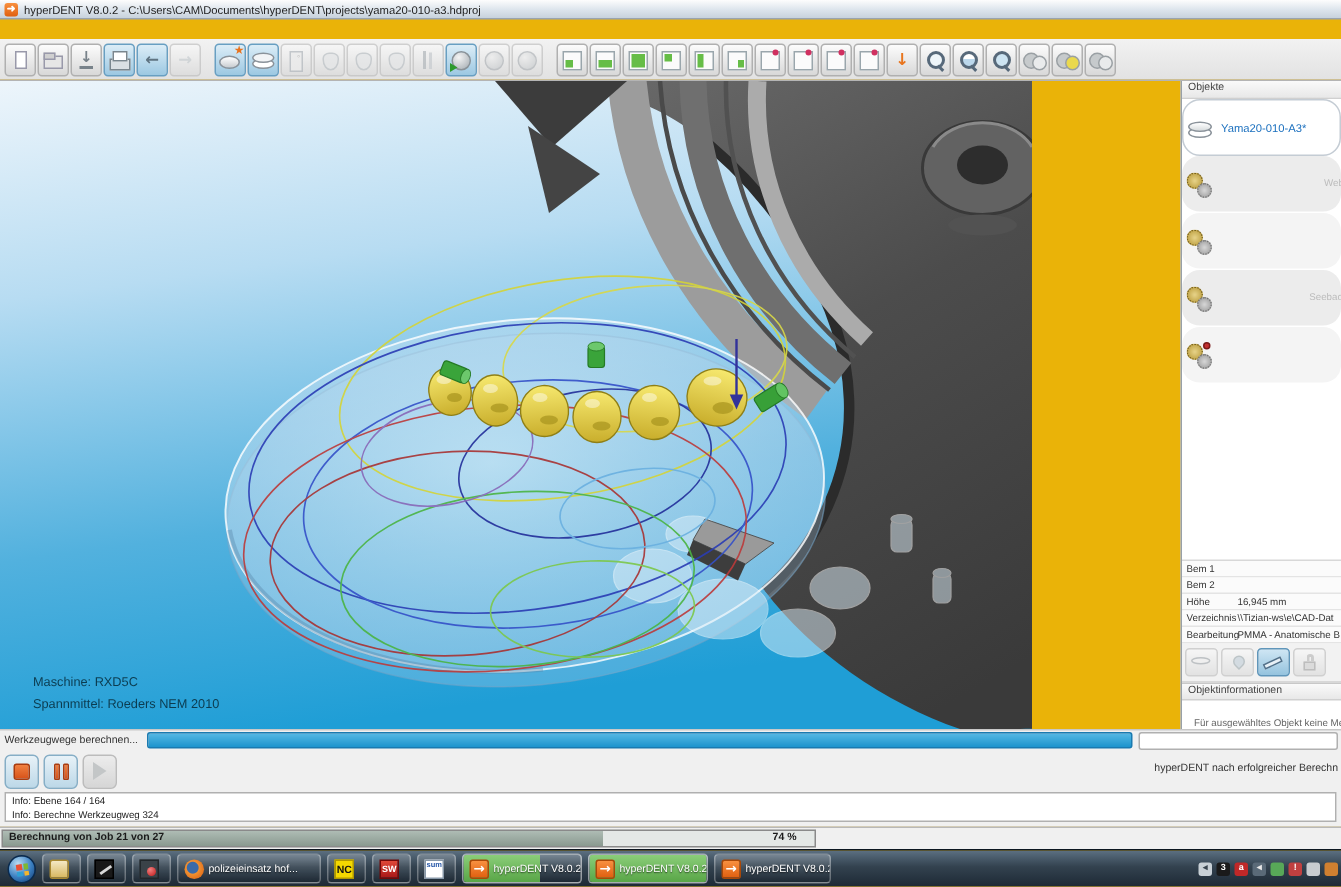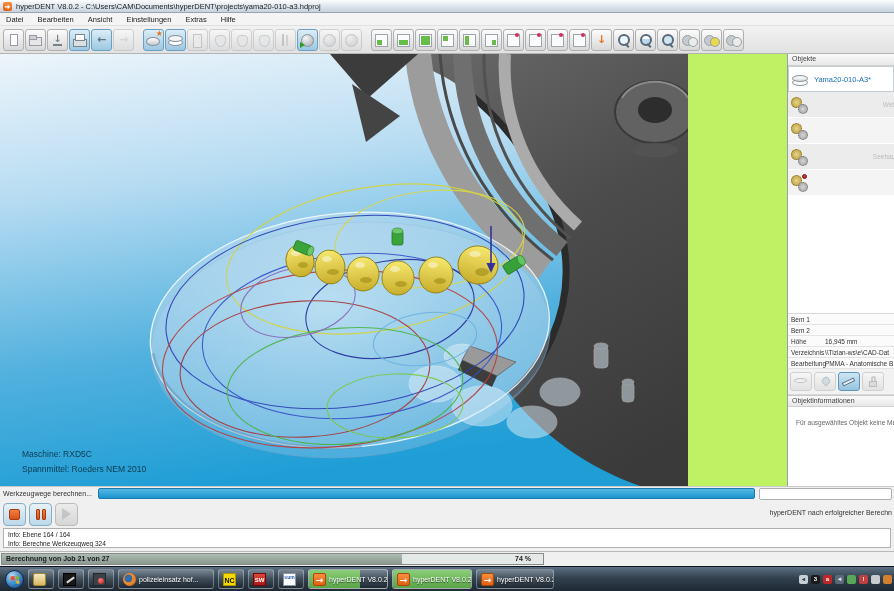--- a/index.html
+++ b/index.html
@@ -1,19 +1,19 @@
 <!DOCTYPE html>
 <html><head>
 <meta charset="utf-8">
 <style>
   * { margin:0; padding:0; box-sizing:border-box; }
   html,body { background:#555; }
   #screen{
     position:relative; width:894px; height:591px; overflow:hidden;
-    font-family:"Liberation Sans", sans-serif; background:#bef264;
+    font-family:"Liberation Sans", sans-serif; background:#eab308;
   }
   
   .titlebar{position:absolute;left:0;top:0;width:894px;height:13px;
     background:linear-gradient(#fdfdfd,#dce4ec 55%,#c8d2dc);border-bottom:1px solid #9aa4ae;
     display:flex;align-items:center;padding:0 3px;gap:4px;}
   .appicon{width:9px;height:9px;border-radius:2px;background:linear-gradient(#f89040,#e06010);
     color:#fff;font-size:7px;line-height:9px;text-align:center;font-weight:bold;flex:none;}
   .titletext{font-size:7.5px;color:#222;white-space:nowrap;overflow:hidden;}
   
   .menubar{position:absolute;left:0;top:13px;width:894px;height:13px;background:#f4f4f4;
@@ -71,22 +71,22 @@
   .i-render.y::after{background:#ead94e;}
   
   .main{position:absolute;left:0;top:54px;width:894px;height:432px;}
   .viewport{position:absolute;left:0;top:0;width:688px;height:432px;overflow:hidden;}
   
   .panel{position:absolute;left:787px;top:0;width:107px;height:432px;background:#fff;
     border-left:1px solid #98a0a8;overflow:hidden;}
   .phead{height:12px;background:linear-gradient(#fafafa,#e8e8e8);border-bottom:1px solid #d0d0d0;
     font-size:7px;color:#444;padding:1px 0 0 4px;}
   .objlist{}
-  .objrow{height:26px;display:flex;align-items:center;background:#ececec;border-bottom:1px solid #fff;
-    position:relative;overflow:hidden;padding-left:2px;}
+  .objrow{height:38px;display:flex;align-items:center;background:#ececec;border-bottom:1px solid #fff;
+    position:relative;overflow:hidden;padding-left:2px;border-radius:12px;}
   .objrow:nth-child(odd){background:#f4f4f4;}
   .objrow.selected{background:#fff;border:1px solid #c4ccd4;}
   .objrow .lbl{position:absolute;left:24px;width:132px;text-align:right;font-size:6.5px;color:#bcbcbc;white-space:nowrap;}
   .objrow.selected .lbl{position:static;text-align:left;color:#1a6fbe;font-size:7.5px;margin-left:5px;width:auto;}
   .disc-ic{position:relative;width:18px;height:16px;flex:none;}
   .disc-ic::before,.disc-ic::after{content:"";position:absolute;border:1px solid #8a929a;border-radius:50%;}
   .disc-ic::before{left:1px;top:8px;width:14px;height:5px;background:#fff;}
   .disc-ic::after{left:1px;top:4px;width:14px;height:5px;background:linear-gradient(#fff,#d8dcde);}
   .gear-ic{position:relative;width:20px;height:20px;flex:none;}
   .gear-ic::before{content:"";position:absolute;left:1px;top:2px;width:9px;height:9px;border-radius:50%;
@@ -172,28 +172,20 @@
 </head>
 <body>
 
 <div id="screen">
 
   <div class="titlebar">
     <span class="appicon">➜</span>
     <span class="titletext">hyperDENT V8.0.2 - C:\Users\CAM\Documents\hyperDENT\projects\yama20-010-a3.hdproj</span>
   </div>
 
-  <div class="menubar">
-      <span class="menuitem">Datei</span>
-      <span class="menuitem">Bearbeiten</span>
-      <span class="menuitem">Ansicht</span>
-      <span class="menuitem">Einstellungen</span>
-      <span class="menuitem">Extras</span>
-      <span class="menuitem">Hilfe</span>
-    </div>
 
   <div class="toolbar">
       <div class="tb normal">
         <span class="ti i-new"></span>
       </div>
       <div class="tb normal">
         <span class="ti i-open"></span>
       </div>
       <div class="tb normal">
         <span class="ti i-import"></span>

